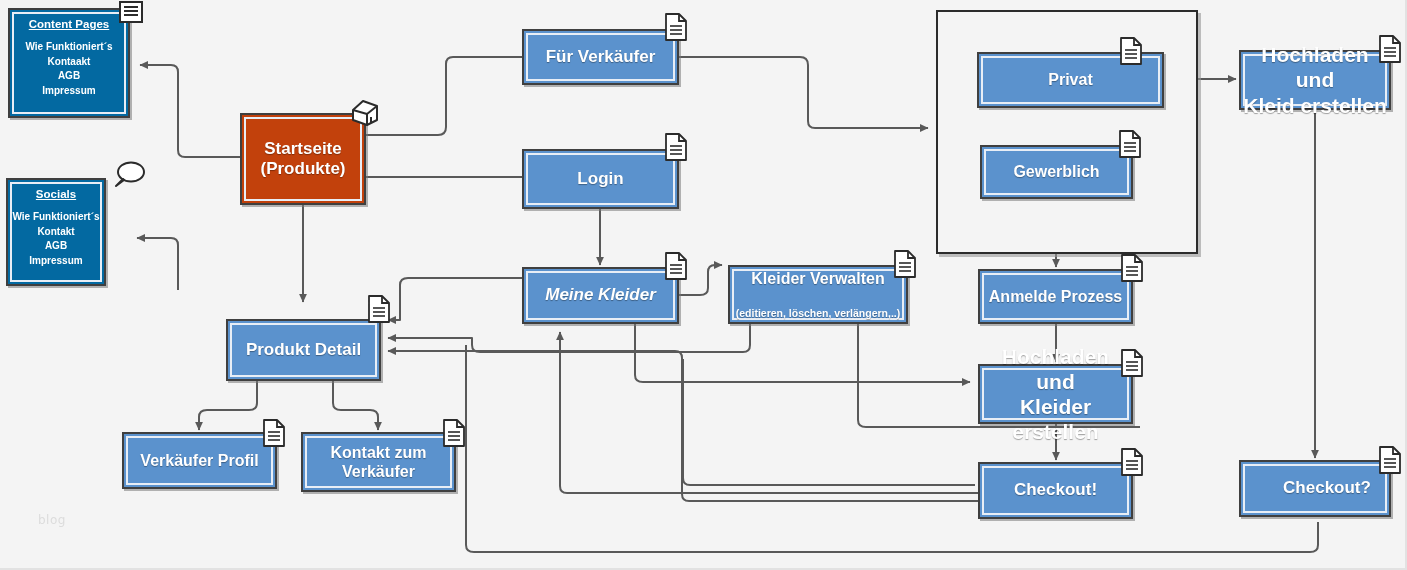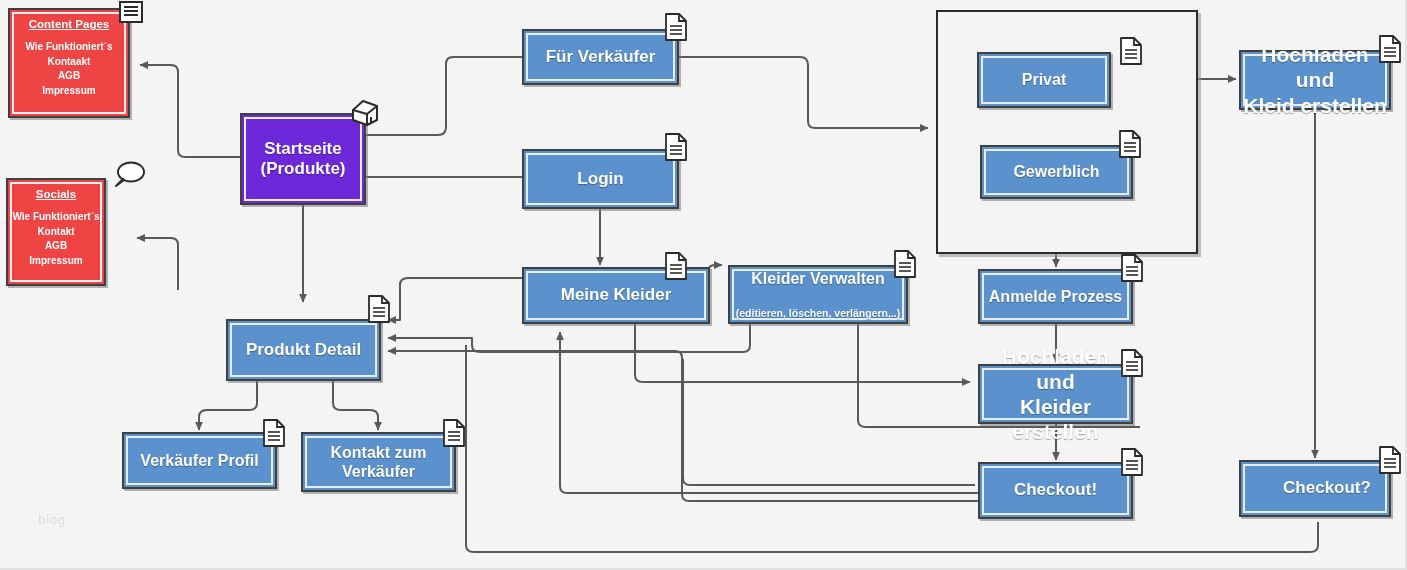--- a/index.html
+++ b/index.html
@@ -32,30 +32,30 @@
   }
   .node::before{
     content:"";
     position:absolute;left:2px;top:2px;right:2px;bottom:2px;
     border:2px solid #e8eef6;
     pointer-events:none;
   }
   .node .label{position:relative;z-index:2;line-height:1.2;}
   .node .sub{position:relative;z-index:2;font-size:10.5px;font-weight:bold;line-height:1.2;margin-top:19px;}
 
-  .node.dark{background:#6d28d9;}
+  .node.dark{background:#c2410c;}
 
   .f17{font-size:17px;}
   .f16{font-size:16px;}
   .f15{font-size:21px;}
 
   
   .listnode{
     position:absolute;box-sizing:border-box;
-    background:#ef4444;
+    background:#0369a1;
     border:2px solid #3f3f3f;
     box-shadow:2px 2px 0 0 rgba(120,120,120,.55);
     color:#ffffff;text-align:center;font-weight:bold;
     padding-top:8px;
     z-index:4;
   }
   .listnode::before{
     content:"";position:absolute;left:2px;top:2px;right:2px;bottom:2px;
     border:2px solid #e8eef6;pointer-events:none;
   }
@@ -217,21 +217,21 @@
   <svg class="cicon" style="left:664px;top:132px;" width="24" height="30" viewBox="0 0 24 30">
     <path d="M2,2 L15,2 L22,9 L22,28 L2,28 Z" fill="#ffffff" stroke="#2b2b2b" stroke-width="1.8" stroke-linejoin="round"></path>
     <path d="M15,2 L15,9 L22,9" fill="none" stroke="#2b2b2b" stroke-width="1.8"></path>
     <g stroke="#2b2b2b" stroke-width="1.6">
         <line x1="6" y1="14" x2="18" y2="14"></line>
         <line x1="6" y1="18" x2="18" y2="18"></line>
         <line x1="6" y1="22" x2="18" y2="22"></line>
       </g>
   </svg>
 
-  <div class="node" style="left:977px;top:52px;width:134px;height:56px;text-align:center;">
+  <div class="node" style="left:977px;top:52px;width:187px;height:56px;text-align:center;">
     <div class="label f16">Privat</div>
   </div>
   <svg class="cicon" style="left:1119px;top:36px;" width="24" height="30" viewBox="0 0 24 30">
     <path d="M2,2 L15,2 L22,9 L22,28 L2,28 Z" fill="#ffffff" stroke="#2b2b2b" stroke-width="1.8" stroke-linejoin="round"></path>
     <path d="M15,2 L15,9 L22,9" fill="none" stroke="#2b2b2b" stroke-width="1.8"></path>
     <g stroke="#2b2b2b" stroke-width="1.6">
         <line x1="6" y1="14" x2="18" y2="14"></line>
         <line x1="6" y1="18" x2="18" y2="18"></line>
         <line x1="6" y1="22" x2="18" y2="22"></line>
       </g>
@@ -284,21 +284,21 @@
   <svg class="cicon" style="left:1120px;top:348px;" width="24" height="30" viewBox="0 0 24 30">
     <path d="M2,2 L15,2 L22,9 L22,28 L2,28 Z" fill="#ffffff" stroke="#2b2b2b" stroke-width="1.8" stroke-linejoin="round"></path>
     <path d="M15,2 L15,9 L22,9" fill="none" stroke="#2b2b2b" stroke-width="1.8"></path>
     <g stroke="#2b2b2b" stroke-width="1.6">
         <line x1="6" y1="14" x2="18" y2="14"></line>
         <line x1="6" y1="18" x2="18" y2="18"></line>
         <line x1="6" y1="22" x2="18" y2="22"></line>
       </g>
   </svg>
 
-  <div class="node" style="left:522px;top:267px;width:188px;height:57px;">
+  <div class="node" style="left:522px;top:267px;width:157px;height:57px;font-style:italic;">
     <div class="label f17">Meine Kleider</div>
   </div>
   <svg class="cicon" style="left:664px;top:251px;" width="24" height="30" viewBox="0 0 24 30">
     <path d="M2,2 L15,2 L22,9 L22,28 L2,28 Z" fill="#ffffff" stroke="#2b2b2b" stroke-width="1.8" stroke-linejoin="round"></path>
     <path d="M15,2 L15,9 L22,9" fill="none" stroke="#2b2b2b" stroke-width="1.8"></path>
     <g stroke="#2b2b2b" stroke-width="1.6">
         <line x1="6" y1="14" x2="18" y2="14"></line>
         <line x1="6" y1="18" x2="18" y2="18"></line>
         <line x1="6" y1="22" x2="18" y2="22"></line>
       </g>

